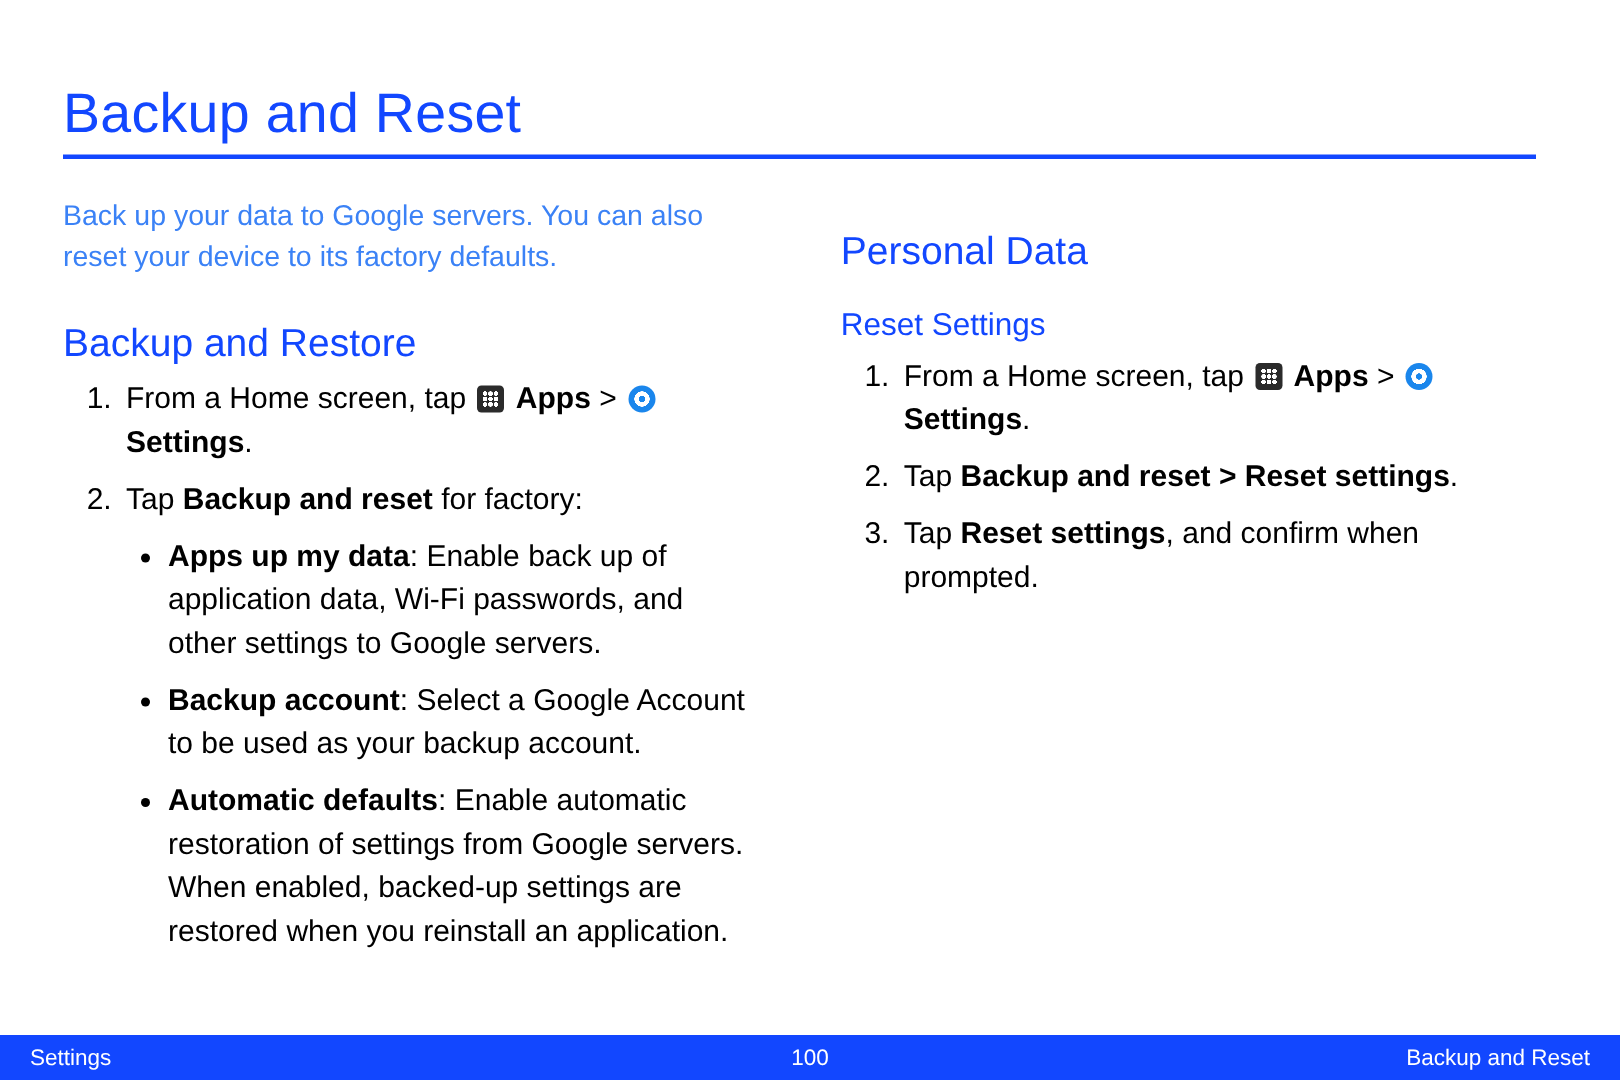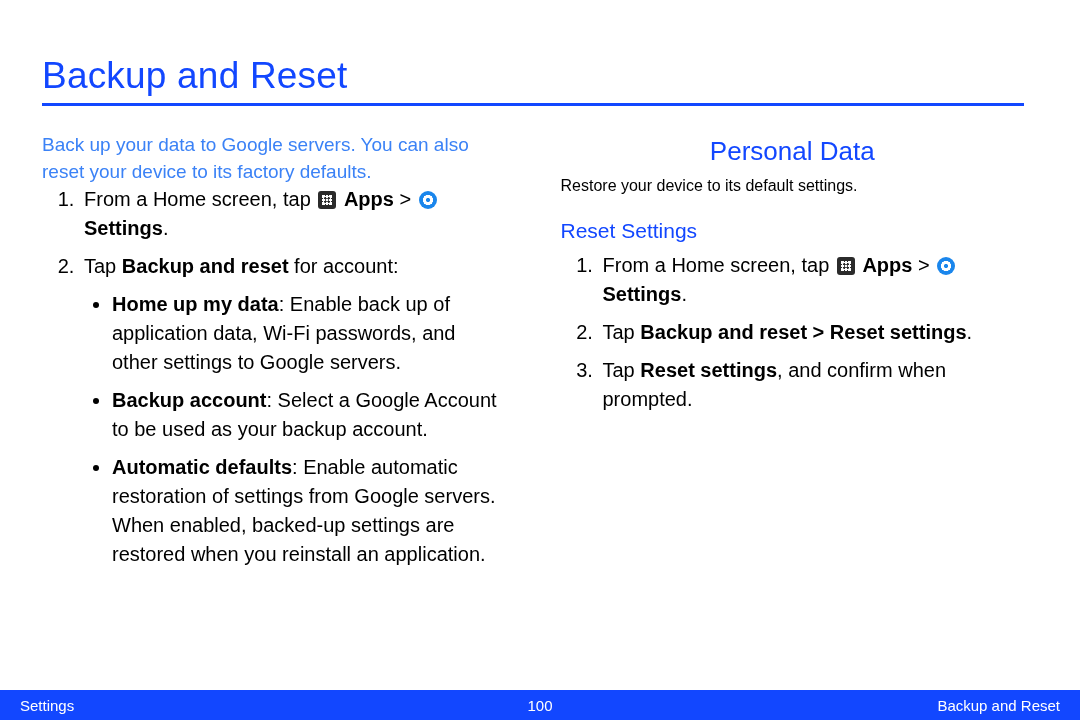--- a/index.html
+++ b/index.html
@@ -29,21 +29,21 @@
     font-size: 19px;
     line-height: 1.4;
   }
   h2.section {
     color: #1247ff;
     font-weight: 400;
     font-size: 26px;
     margin-top: 28px;
     margin-bottom: 8px;
   }
-  .col2 h2.section:first-child { margin-top: 4px; text-align: center; }
+  .col2 h2.section:first-child { margin-top: 20px; }
   h3.subsection {
     color: #1247ff;
     font-weight: 400;
     font-size: 21px;
     margin-top: 22px;
     margin-bottom: 8px;
   }
   .lead {
     font-size: 16px;
     line-height: 1.4;
@@ -143,47 +143,47 @@
 <body>
 
 <div class="page">
   <h1 class="page-title">Backup and Reset</h1>
 
   <div class="columns">
 
     <div class="col">
       <p class="intro">Back up your data to Google servers. You can also reset your device to its factory defaults.</p>
 
+      <h2 class="section">Backup and Restore</h2>
 
       <ol>
         <li>
           <span>From a Home screen, tap </span><span class="icon icon-apps"></span>
           <b>Apps</b><span> &gt; </span><span class="icon icon-settings"></span>
           <b>Settings</b><span>.</span>
         </li>
         <li>
-          <span>Tap </span><b>Backup and reset</b><span> for account:</span>
+          <span>Tap </span><b>Backup and reset</b><span> for factory:</span>
           <ul class="bullets">
             <li>
-              <b>Home up my data</b><span>: Enable back up of application data, Wi-Fi passwords, and other settings to Google servers.</span>
+              <b>Apps up my data</b><span>: Enable back up of application data, Wi-Fi passwords, and other settings to Google servers.</span>
             </li>
             <li>
               <b>Backup account</b><span>: Select a Google Account to be used as your backup account.</span>
             </li>
             <li>
               <b>Automatic defaults</b><span>: Enable automatic restoration of settings from Google servers. When enabled, backed-up settings are restored when you reinstall an application.</span>
             </li>
           </ul>
         </li>
       </ol>
     </div>
 
     <div class="col col2">
       <h2 class="section">Personal Data</h2>
-      <p class="lead">Restore your device to its default settings.</p>
 
       <h3 class="subsection">Reset Settings</h3>
 
       <ol>
         <li>
           <span>From a Home screen, tap </span><span class="icon icon-apps"></span>
           <b>Apps</b><span> &gt; </span><span class="icon icon-settings"></span>
           <b>Settings</b><span>.</span>
         </li>
         <li>

